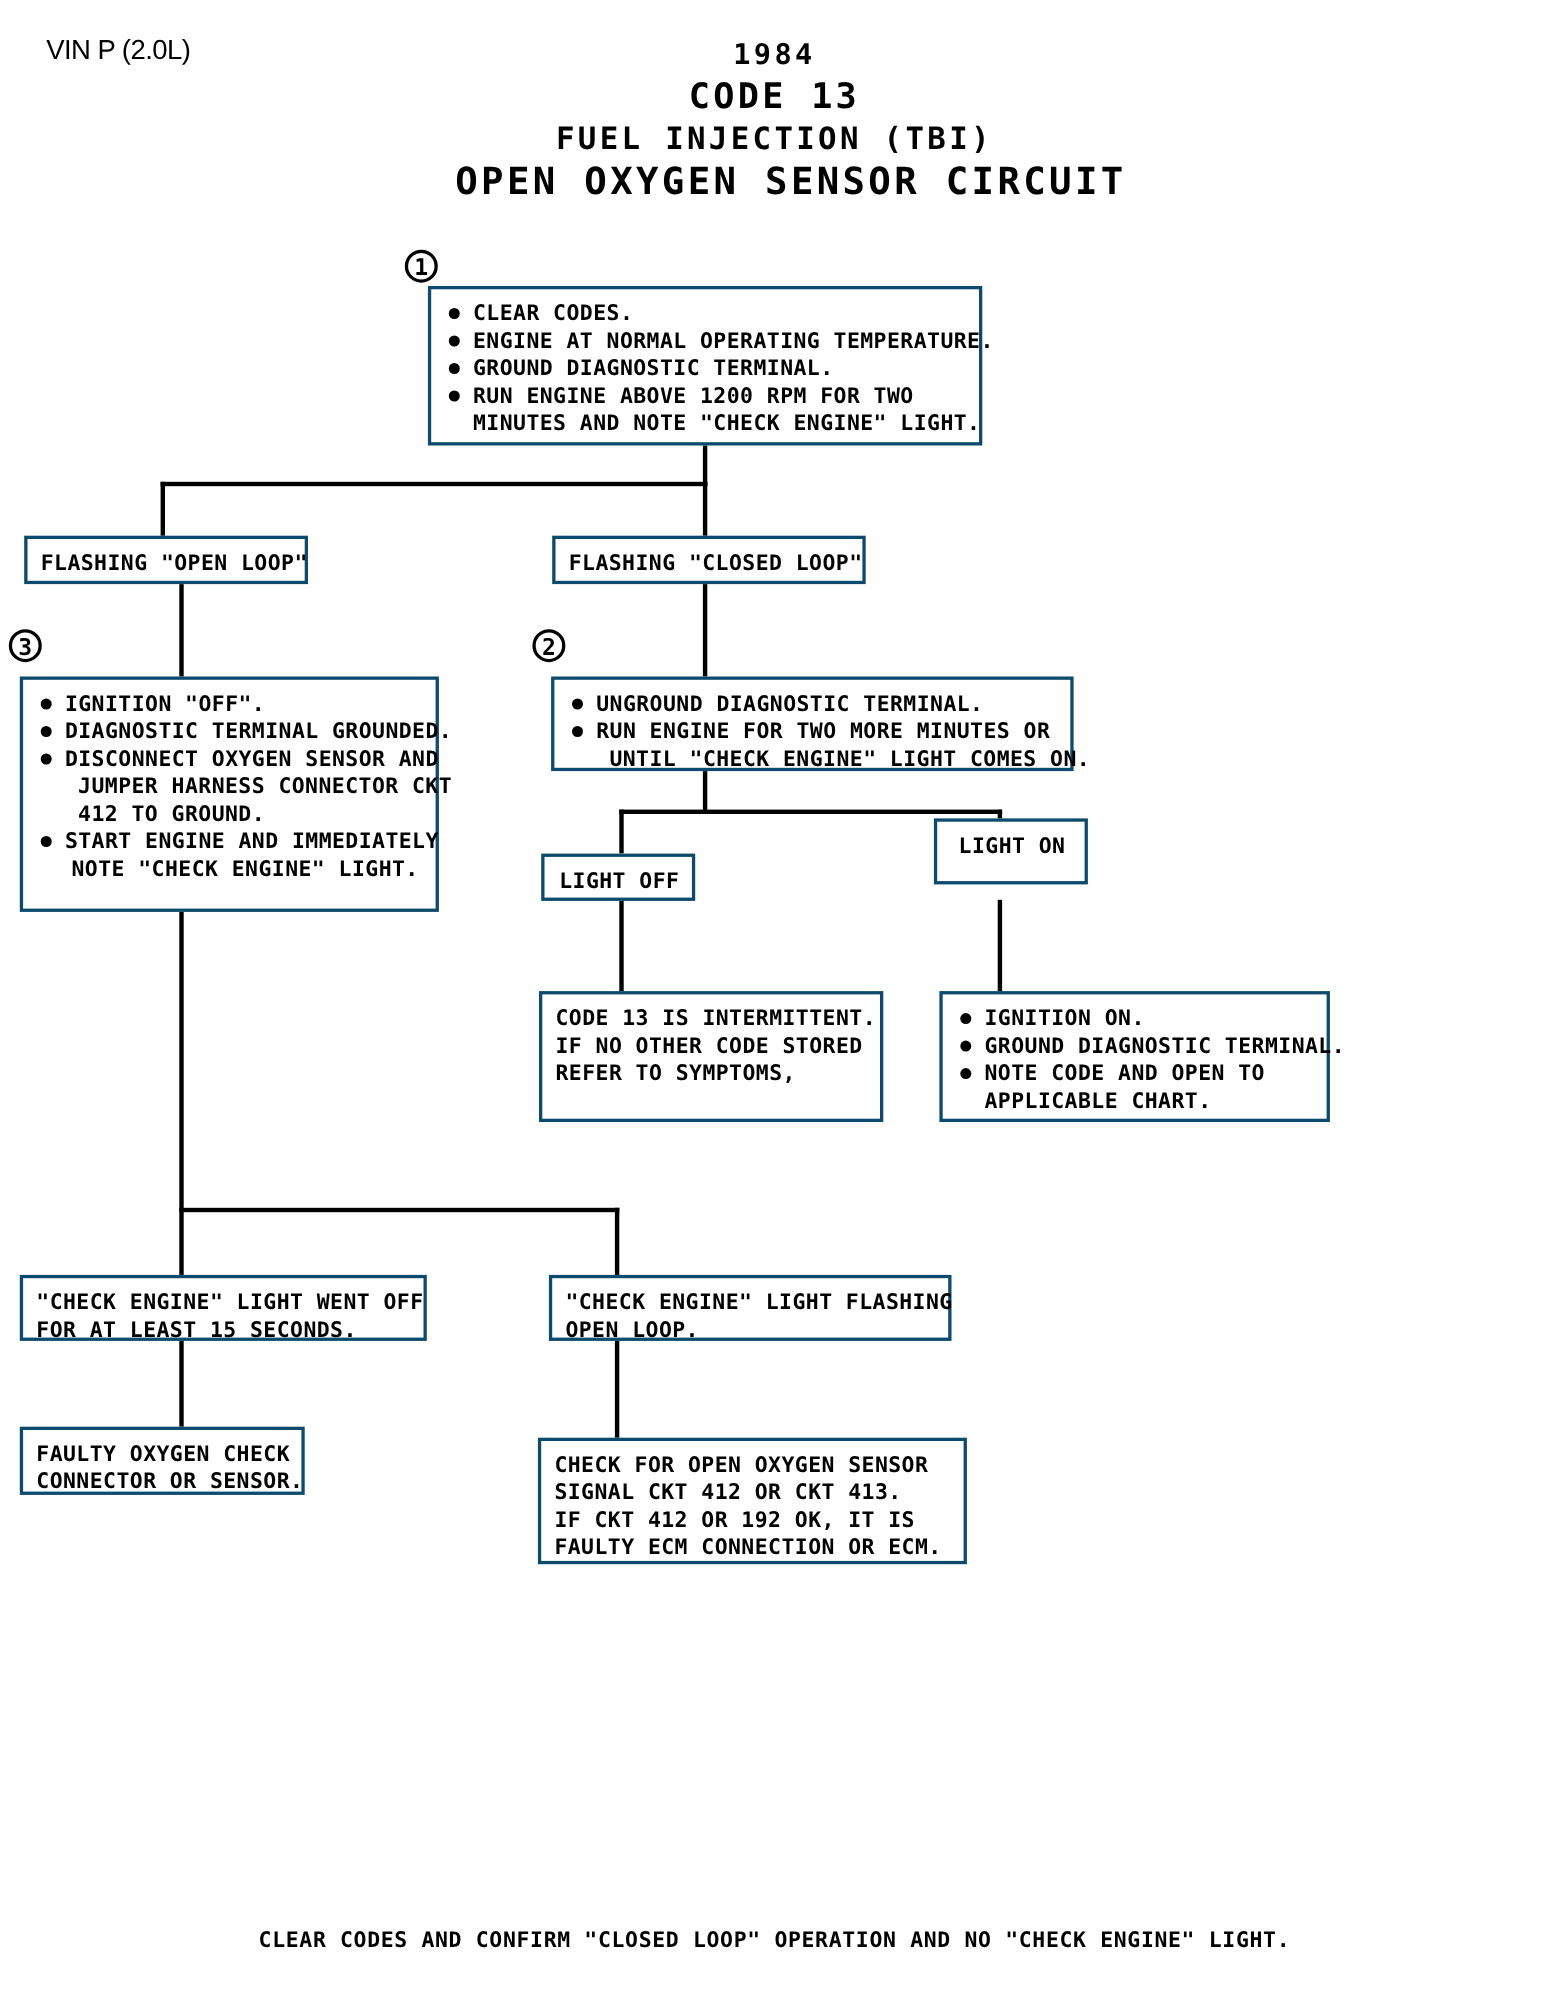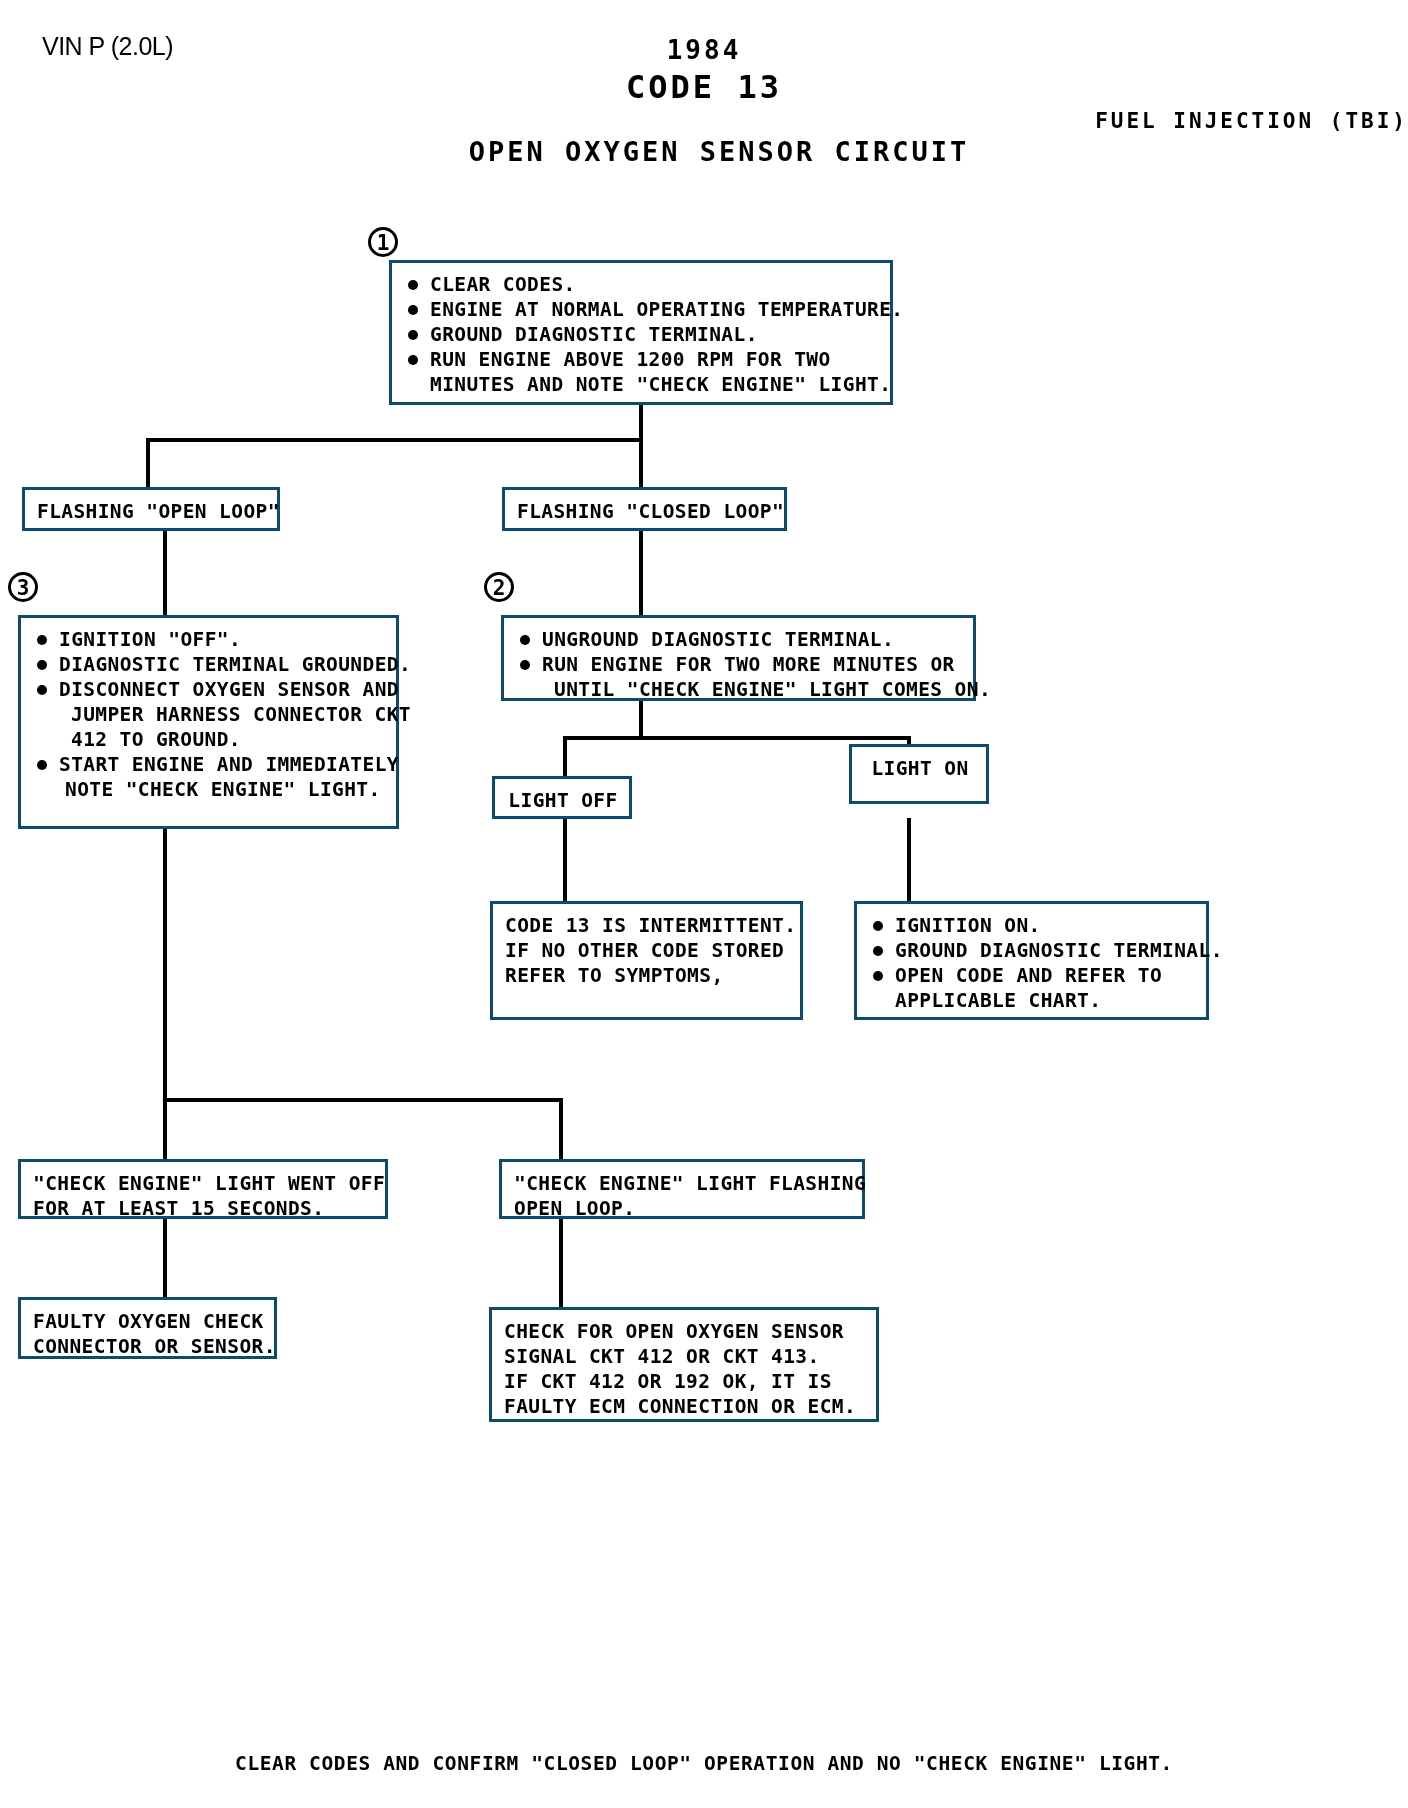--- a/index.html
+++ b/index.html
@@ -34,22 +34,22 @@
     text-align: center;
   }
   #title-block .t-line {
     font-family: "DejaVu Sans Mono", monospace;
     font-weight: bold;
     letter-spacing: 3px;
     line-height: 1.28;
   }
   #title-year   { font-size: 26px; padding-top: 2px; margin-top: 32px; }
   #title-code   { font-size: 32px; }
-  #title-sub1   { font-size: 21px; letter-spacing: 4px; text-align: right; }
-  #title-sub2   { font-size: 27px; letter-spacing: 4px; margin-left: 30px; }
+  #title-sub1   { font-size: 28px; letter-spacing: 4px; }
+  #title-sub2   { font-size: 34px; letter-spacing: 4px; margin-left: 30px; }
 
   
   .fbox {
     position: absolute;
     border: 3px solid #0c4a6e;
     background: #fff;
     box-sizing: border-box;
     z-index: 3;
   }
   .fbox .line {
@@ -208,21 +208,21 @@
 
 <div class="fbox pad" style="left:490px; top:901px; width:313px; height:119px;">
   <div class="line">CODE 13 IS INTERMITTENT.</div>
   <div class="line">IF NO OTHER CODE STORED</div>
   <div class="line">REFER TO SYMPTOMS,</div>
 </div>
 
 <div class="fbox bullets pad" style="left:854px; top:901px; width:355px; height:119px;">
   <div class="line bul">IGNITION ON.</div>
   <div class="line bul">GROUND DIAGNOSTIC TERMINAL.</div>
-  <div class="line bul">OPEN CODE AND REFER TO</div>
+  <div class="line bul">NOTE CODE AND OPEN TO</div>
   <div class="line" style="padding-left:26px;">APPLICABLE CHART.</div>
 </div>
 
 <div class="fbox pad" style="left:18px; top:1159px; width:370px; height:60px;">
   <div class="line">"CHECK ENGINE" LIGHT WENT OFF</div>
   <div class="line">FOR AT LEAST 15 SECONDS.</div>
 </div>
 
 <div class="fbox pad" style="left:499px; top:1159px; width:366px; height:60px;">
   <div class="line">"CHECK ENGINE" LIGHT FLASHING</div>

